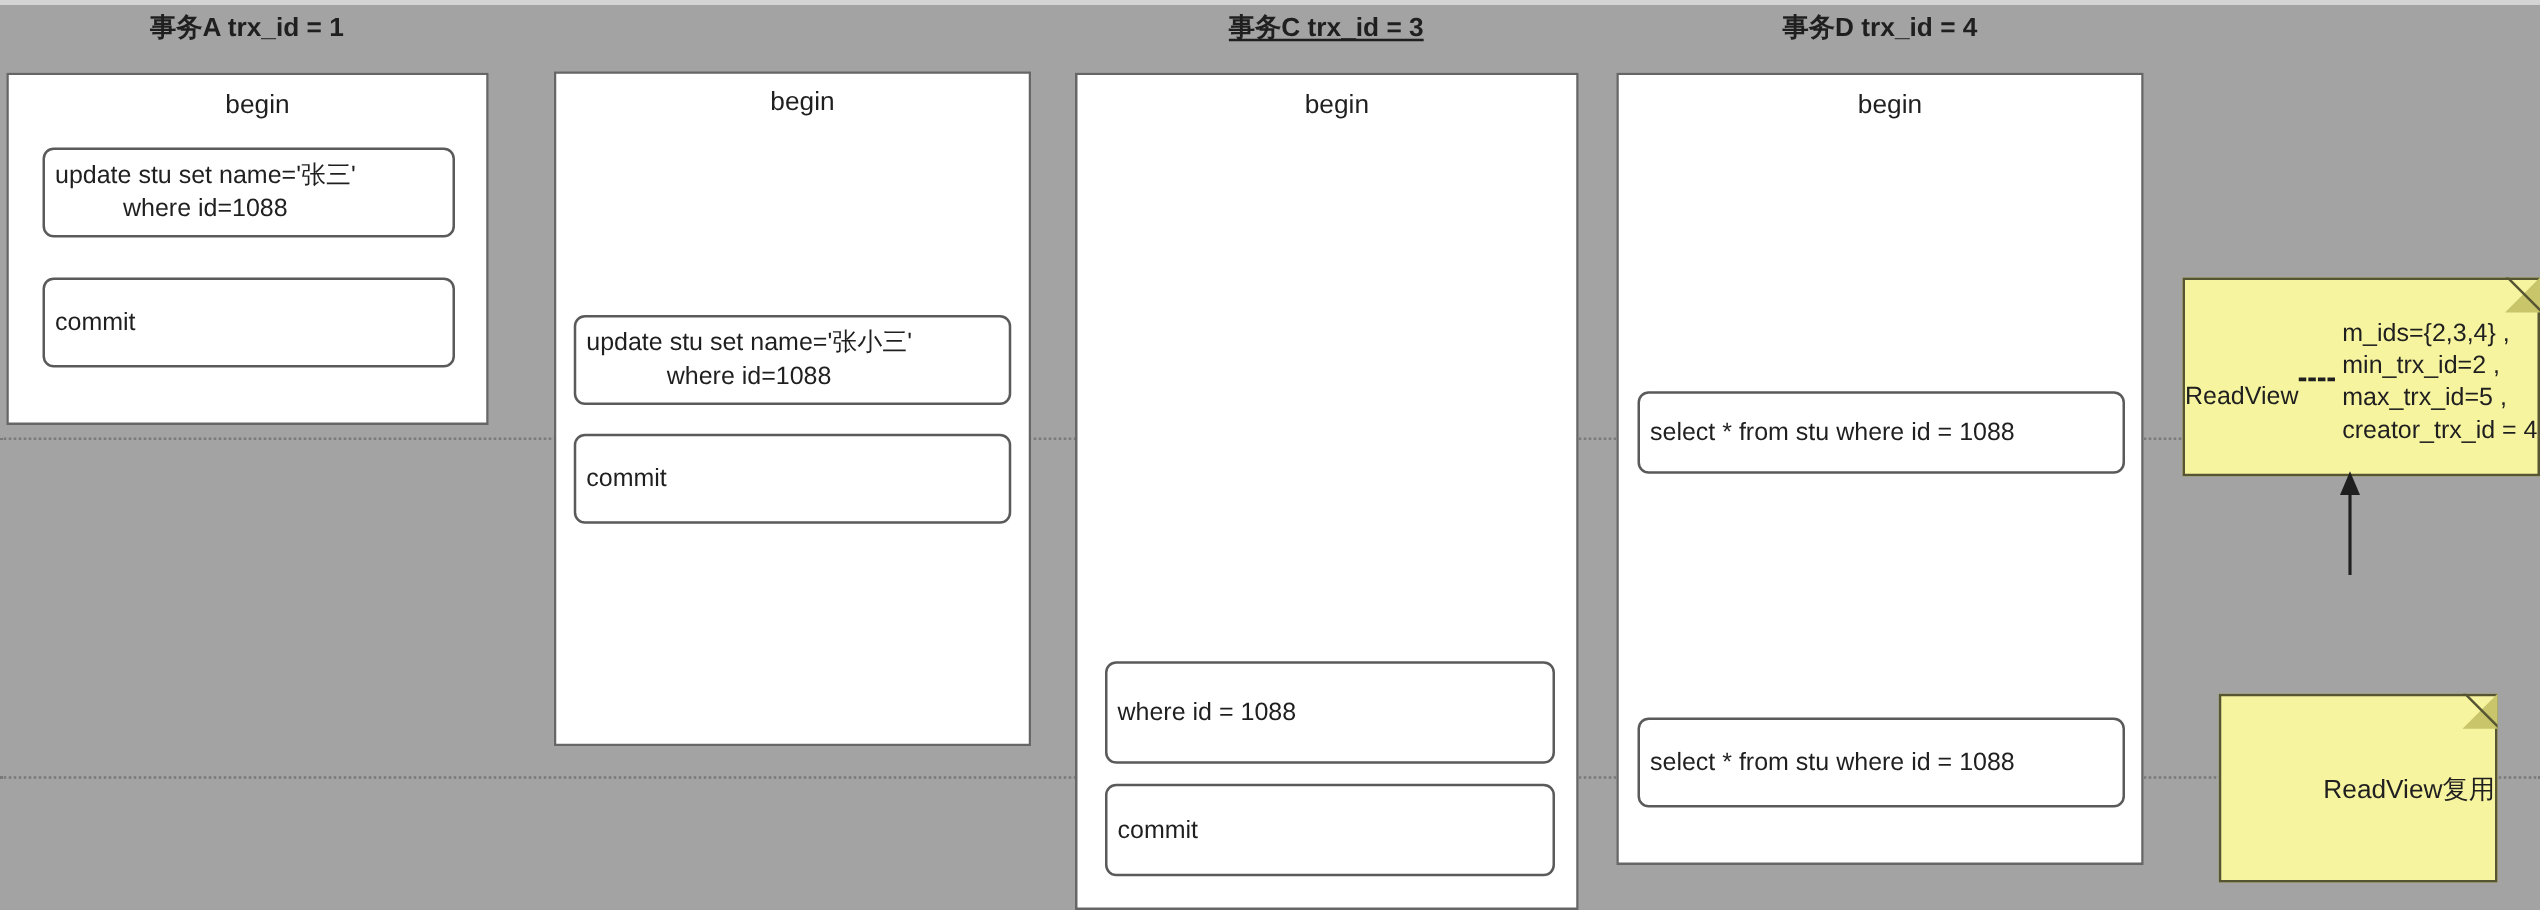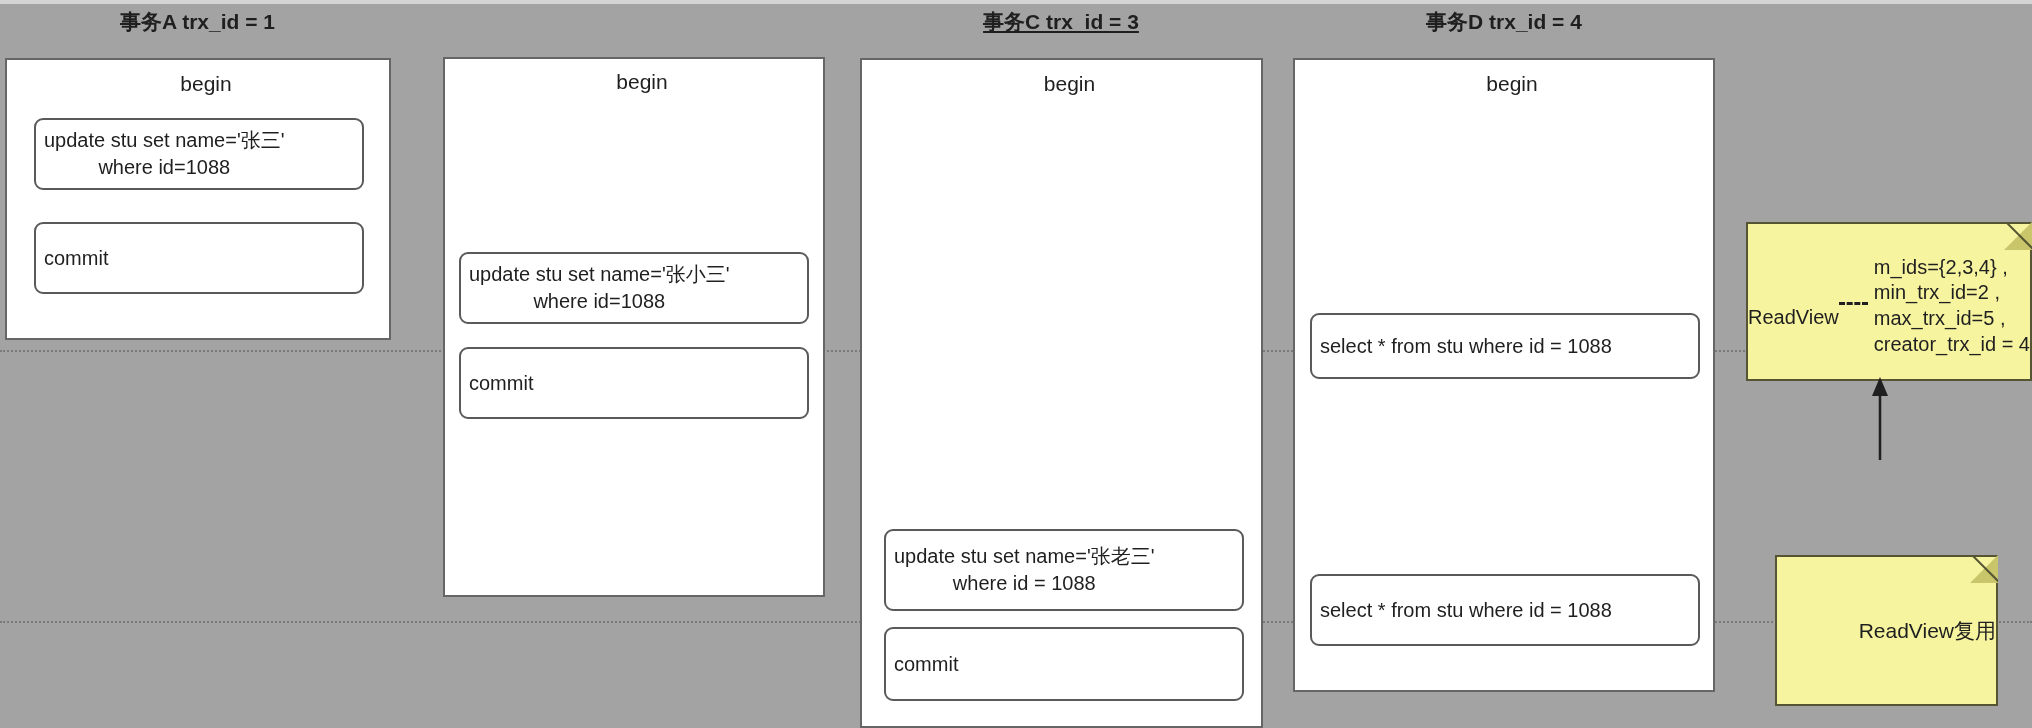--- a/index.html
+++ b/index.html
@@ -202,21 +202,20 @@
     </div>
     <div class="stmt" style="left:14px; top:288px; width:350px; height:72px;">
       <span>commit</span>
     </div>
   </div>
 
   <div class="txn-col" style="left:860px; top:58px; width:403px; height:670px;">
     <div class="txn-begin" style="top:12px;">begin</div>
     <div class="stmt" style="left:22px; top:469px; width:360px; height:82px;">
       <span>
-        <span>update stu set name='张老三'</span>
         <span>where id = 1088</span>
       </span>
     </div>
     <div class="stmt" style="left:22px; top:567px; width:360px; height:74px;">
       <span>commit</span>
     </div>
   </div>
 
   <div class="txn-col" style="left:1293px; top:58px; width:422px; height:634px;">
     <div class="txn-begin" style="top:12px;">begin</div>

